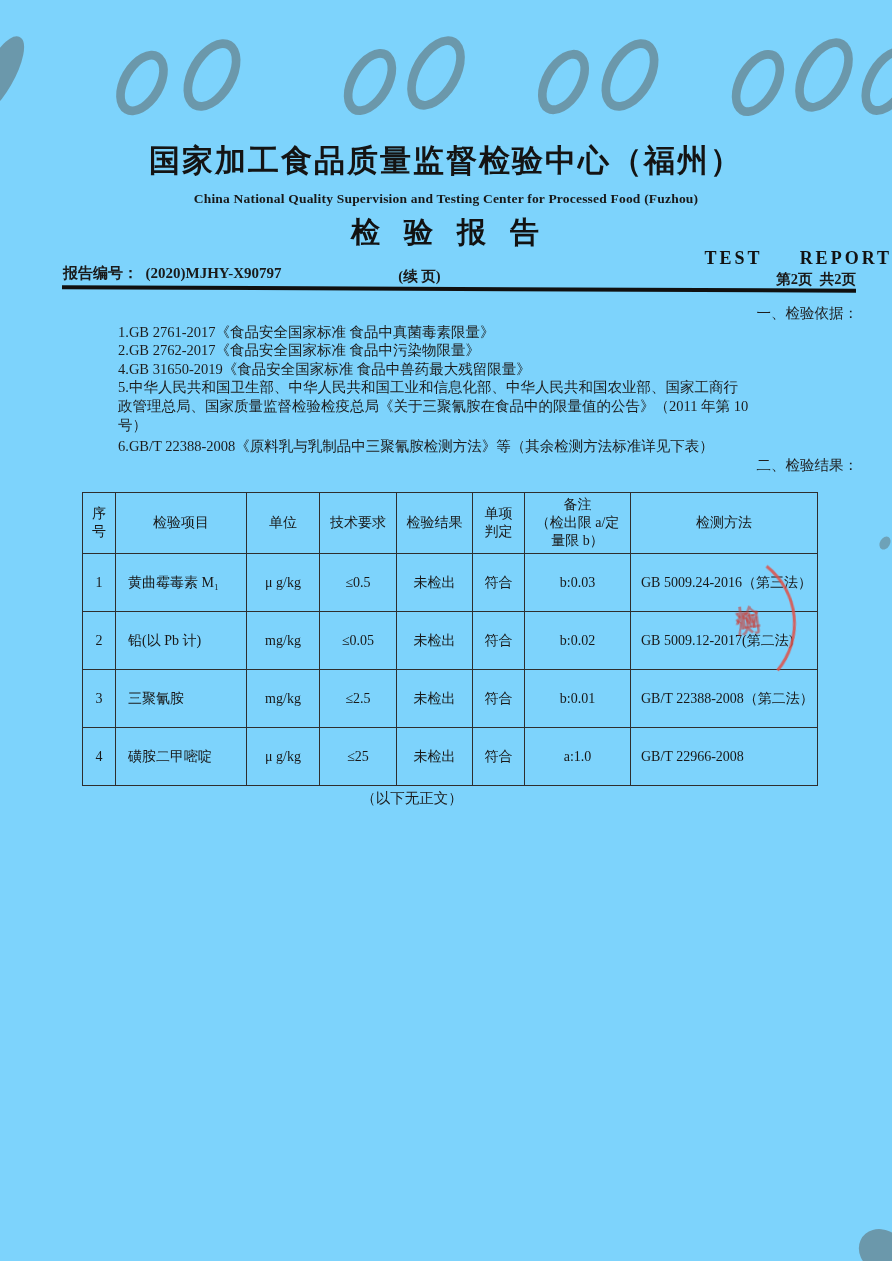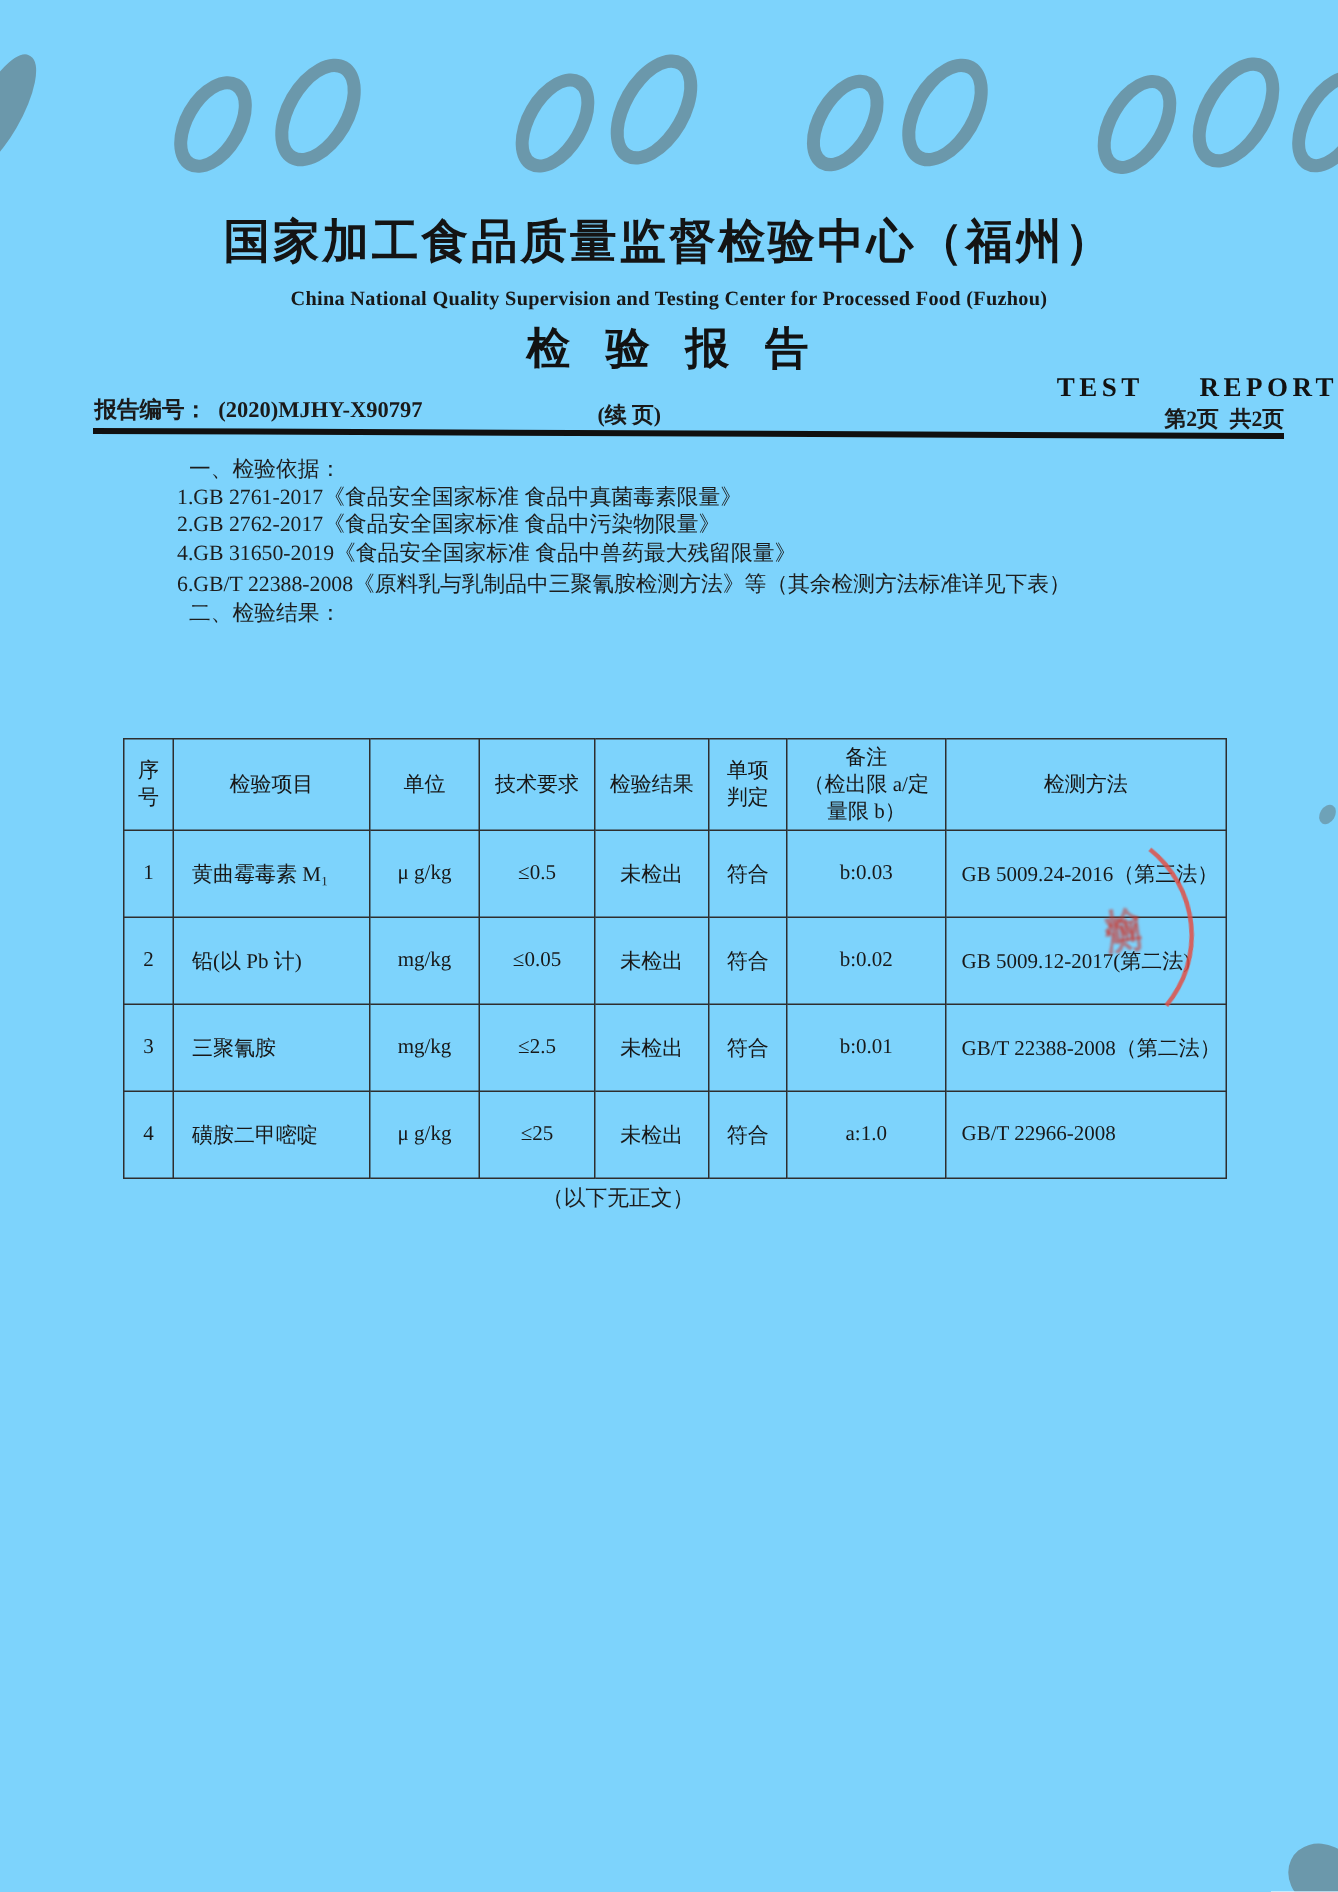--- a/index.html
+++ b/index.html
@@ -58,21 +58,21 @@
   .head-rule{
     position:absolute;top:287px;left:62px;width:794px;height:4px;
     background:#101010;transform:rotate(0.25deg);
   }
   
   .body-text{
     position:absolute;top:304px;left:118px;width:740px;
     font-size:14.5px;line-height:18.6px;color:#1d1d1d;
   }
   .bodyline{white-space:pre-wrap;}
-  .indent{padding-left:8px;}
+  .indent{padding-left:8px;text-align:right;}
   .gap-top{margin-top:3px;}
   
   .tbl{
     position:absolute;top:492px;left:82px;
     border-collapse:collapse;table-layout:fixed;
     font-size:14px;color:#181818;
   }
   .tbl th,.tbl td{
     border:1.4px solid #2e2e2e;
     text-align:center;vertical-align:middle;
@@ -148,20 +148,23 @@
     <span class="meta-center">(续 页)</span>
     <span class="meta-right">第2页  共2页</span>
   </div>
   <div class="head-rule"></div>
 
   <div class="body-text">
     <div class="bodyline indent">一、检验依据：</div>
     <div class="bodyline">1.GB 2761-2017《食品安全国家标准 食品中真菌毒素限量》</div>
     <div class="bodyline">2.GB 2762-2017《食品安全国家标准 食品中污染物限量》</div>
     <div class="bodyline">4.GB 31650-2019《食品安全国家标准 食品中兽药最大残留限量》</div>
+    <div class="bodyline">5.中华人民共和国卫生部、中华人民共和国工业和信息化部、中华人民共和国农业部、国家工商行
+政管理总局、国家质量监督检验检疫总局《关于三聚氰胺在食品中的限量值的公告》（2011 年第 10
+号）</div>
     <div class="bodyline gap-top">6.GB/T 22388-2008《原料乳与乳制品中三聚氰胺检测方法》等（其余检测方法标准详见下表）</div>
     <div class="bodyline indent">二、检验结果：</div>
   </div>
 
   <table class="tbl">
     <colgroup>
       <col style="width:33px">
         <col style="width:131px">
         <col style="width:73px">
         <col style="width:77px">

